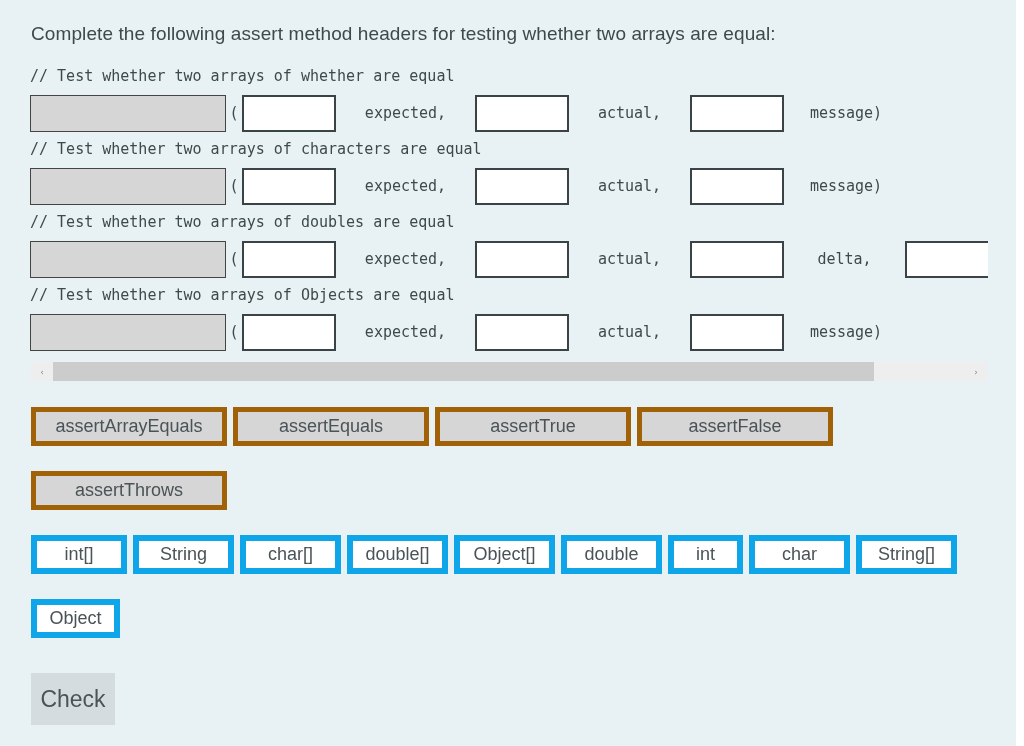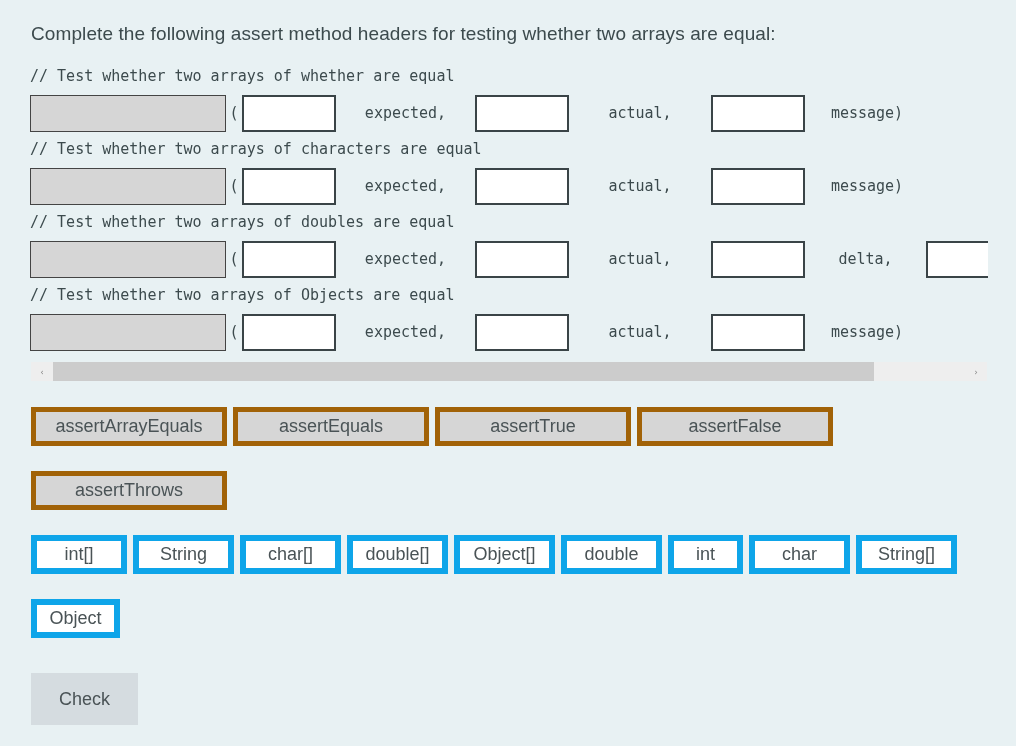--- a/index.html
+++ b/index.html
@@ -75,21 +75,21 @@
   }
   .code-lit {
     font-family: "DejaVu Sans Mono", "Liberation Mono", monospace;
     font-size: 15px;
     color: #3c4a4d;
     flex: none;
     display: inline-block;
   }
   .sp-paren { width: 16px; text-align: center; }
   .lbl-expected { width: 139px; text-align: center; }
-  .lbl-actual { width: 142px; text-align: center; }
+  .lbl-actual { width: 121px; text-align: center; }
   .lbl-message { width: 124px; text-align: center; }
   .lbl-delta { width: 121px; text-align: center; }
 
   
   #hscroll {
     position: absolute;
     left: 31px;
     top: 362px;
     width: 956px;
     height: 19px;
@@ -152,29 +152,29 @@
   #row-methods { left: 31px; top: 407px; }
   #row-methods2 { left: 31px; top: 471px; }
   #row-types { left: 31px; top: 535px; }
   #row-types2 { left: 31px; top: 599px; }
 
   
   #check-button {
     position: absolute;
     left: 31px;
     top: 673px;
-    width: 107px;
+    width: 84px;
     height: 52px;
     background: #d5dce0;
     border: none;
     color: #4a5356;
-    font-size: 18px;
+    font-size: 23px;
     font-family: "Liberation Sans", sans-serif;
     cursor: pointer;
-    padding: 16px;
+    padding: 9px;
   }
 </style>
 </head>
 <body>
 
 <div id="page">
 
   <div class="prompt">Complete the following assert method headers for testing whether two arrays are equal:</div>
 
   <div id="code-area">

